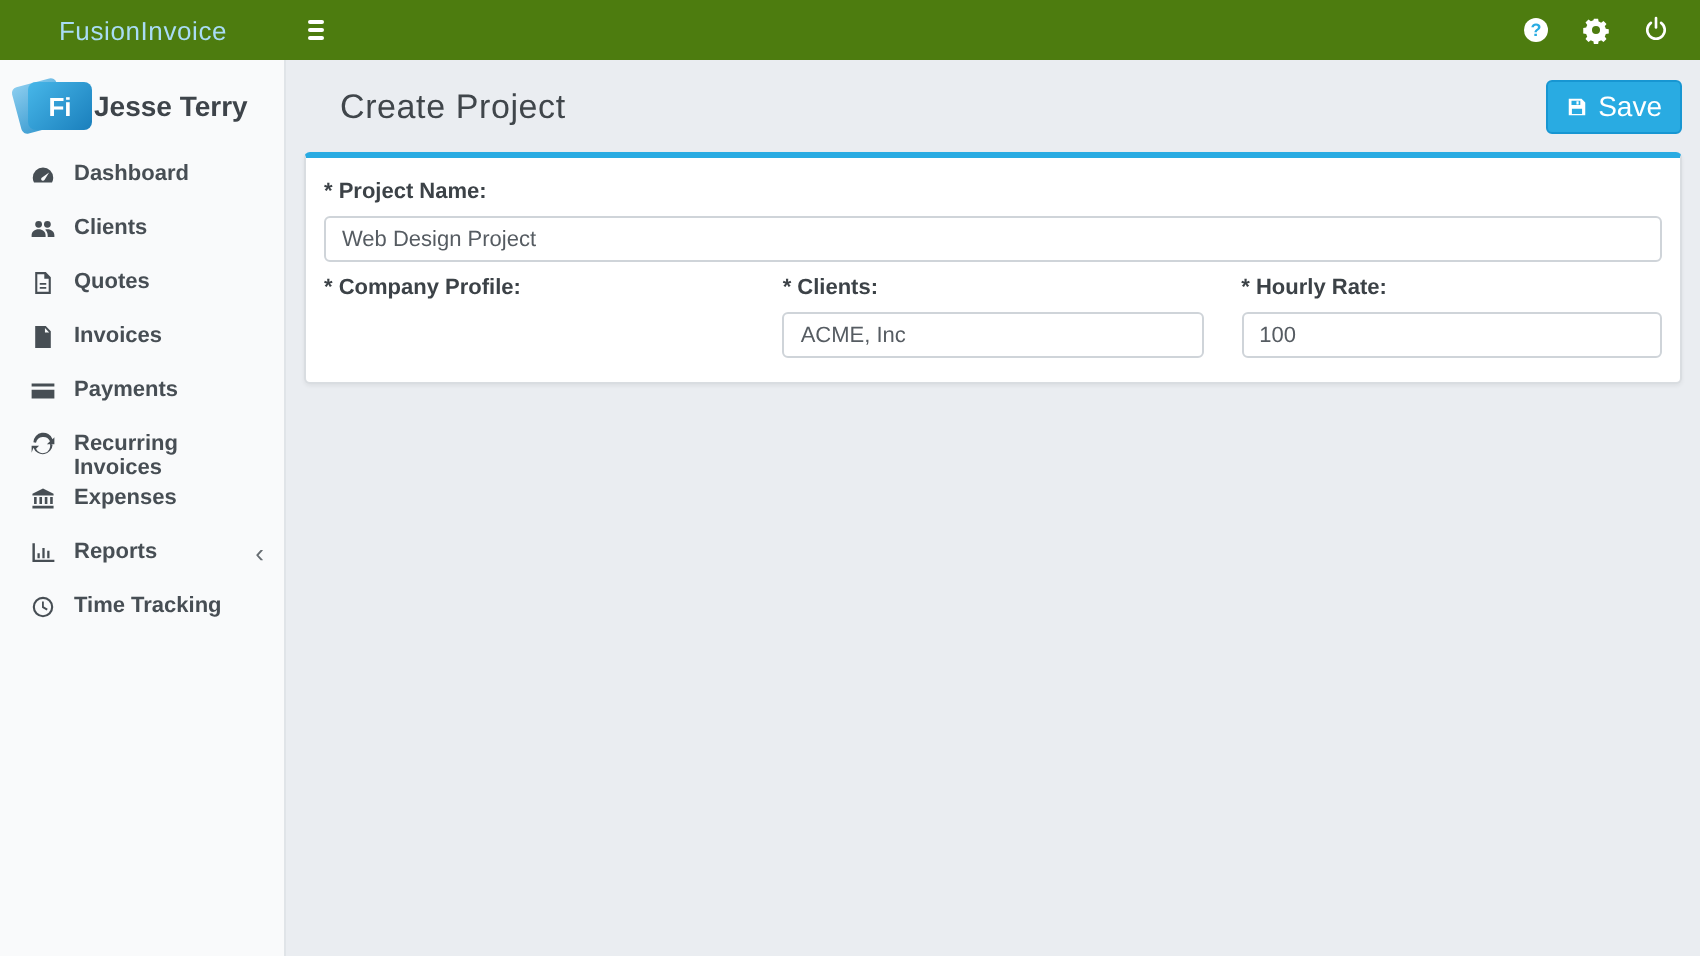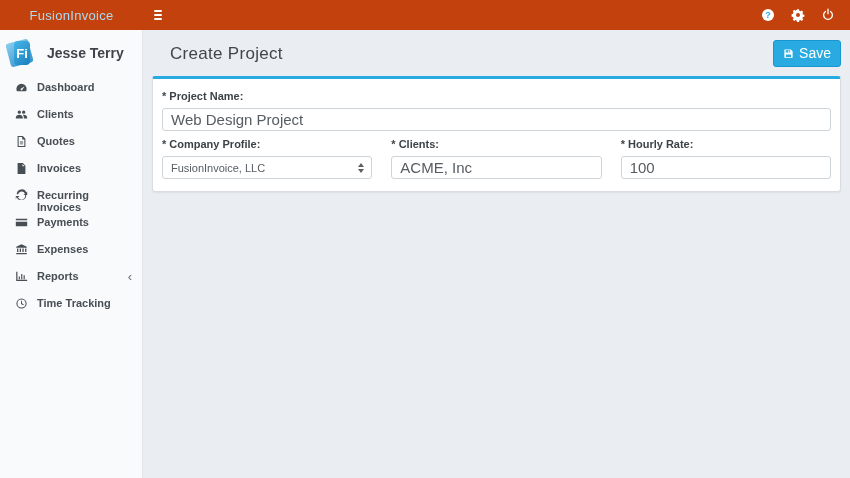--- a/index.html
+++ b/index.html
@@ -2,21 +2,21 @@
 <html><head>
 <meta charset="utf-8">
 <style>
   * { margin:0; padding:0; box-sizing:border-box; }
   html,body { width:850px; height:478px; overflow:hidden; }
   body { font-family:"Liberation Sans", sans-serif; background:#EAEDF1; }
   .app { position:relative; width:850px; height:478px; }
 
   
   .topbar { position:absolute; top:0; left:0; right:0; height:30px;
-            background:#c2410c; display:flex; align-items:center; z-index:5; }
+            background:#4d7c0f; display:flex; align-items:center; z-index:5; }
   .brand { width:143px; text-align:center; color:#A9DCF5; font-size:13px;
            letter-spacing:.3px; cursor:pointer; }
   .hamburger { margin-left:9px; width:12px; display:flex; flex-direction:column;
                gap:2px; cursor:pointer; padding:4px 2px; }
   .hamburger span { display:block; height:2px; background:#fff; border-radius:1px; }
   .topbar-right { margin-left:auto; display:flex; align-items:center;
                   gap:16px; padding-right:15px; }
   .tb-icon { width:14px; height:14px; display:flex; align-items:center;
              justify-content:center; cursor:pointer; }
   .help-circle { width:12px; height:12px; background:#fff; border-radius:50%;
@@ -24,21 +24,21 @@
                  text-align:center; }
 
   
   .sidebar { position:absolute; top:30px; left:0; bottom:0; width:143px;
              background:#F9FAFB; border-right:1px solid #E0E4E8; }
   .profile { display:flex; align-items:center; gap:9px; padding:8px 8px 13px 8px; }
   .logo { position:relative; width:30px; height:30px; flex-shrink:0; }
   .logo-back { position:absolute; left:0px; top:3px; width:23px; height:24px;
                background:linear-gradient(160deg,#8BCDEF,#2F94CC);
                border-radius:3px; transform:rotate(-15deg); }
-  .logo-front { position:absolute; left:6px; top:3px; width:16px; height:24px;
+  .logo-front { position:absolute; left:6px; top:3px; width:32px; height:24px;
                 background:linear-gradient(135deg,#47B7E9,#1A7FBC);
                 border-radius:4px; display:flex; align-items:center;
                 justify-content:center; color:#fff; font-weight:bold;
                 font-size:13px; }
   .user-name { font-size:14px; font-weight:bold; color:#3E444A; }
   .menu { list-style:none; }
   .menu-item { height:27px; display:flex; align-items:flex-start; gap:9px;
                padding:0 10px 0 15px; cursor:pointer; font-size:11px;
                font-weight:bold; color:#474E54; }
   .menu-item svg { flex-shrink:0; }
@@ -56,21 +56,21 @@
               background:#29ABE2; border:1px solid #1796D2; border-radius:3px;
               color:#fff; font-size:14px; padding:4px 9px 5px; cursor:pointer;
               font-family:inherit; }
 
   .panel { margin:0 9px; background:#fff; border:1px solid #D9DDE1;
            border-top:3px solid #29ABE2; border-radius:3px;
            box-shadow:0 1px 2px rgba(0,0,0,.06); padding:8px 9px 12px; }
   .field-label { font-size:11px; font-weight:bold; color:#3C4247;
                  margin:3px 0 6px; }
   .text-input { width:100%; height:23px; border:1px solid #CFD4D9;
-                border-radius:3px; padding:0 8px; font-size:15px;
+                border-radius:3px; padding:0 8px; font-size:11px;
                 color:#565C62; font-family:inherit; background:#fff; outline:none; }
   .form-row-3 { display:grid; grid-template-columns:1fr 1fr 1fr;
                 column-gap:19px; margin-top:4px; }
   .select-box { height:23px; border:1px solid #CFD4D9; border-radius:3px;
                 display:flex; align-items:center; justify-content:space-between;
                 padding:0 7px 0 8px; font-size:11px; color:#565C62;
                 background:#fff; cursor:pointer; }
   .sel-arrows { display:flex; flex-direction:column; gap:2px; }
   .sel-arrows i { display:block; width:0; height:0;
                   border-left:3.5px solid transparent;
@@ -137,29 +137,29 @@
         <span>Quotes</span>
       </li>
       <li class="menu-item">
         <svg width="13" height="13" viewBox="0 0 16 16">
             <path fill="#474E54" fill-rule="evenodd" d="M3.2 1.3h6.5l3.1 3.2v10.2H3.2zm6 1.2v2.7h2.6z"></path>
           </svg>
         <span>Invoices</span>
       </li>
       <li class="menu-item">
         <svg width="13" height="13" viewBox="0 0 16 16">
+            <path fill="#474E54" fill-rule="evenodd" d="M1 3.4h14v9.2H1zm0 1.8h14v2H1z"></path>
+          </svg>
+        <span>Payments</span>
+      </li>
+      <li class="menu-item">
+        <svg width="13" height="13" viewBox="0 0 16 16">
             <path fill="#474E54" d="M13.9 4.4A6.1 6.1 0 0 0 2.1 6.3l1.6.35A4.55 4.55 0 0 1 12.3 5.7l-1.9 1.8H15V3.2zM2.1 9.7a6.1 6.1 0 0 0 11.8-1.9l-1.6-.35A4.55 4.55 0 0 1 3.7 10.3l1.9-1.8H1v4.3z"></path>
           </svg>
         <span>Recurring Invoices</span>
-      </li>
-      <li class="menu-item">
-        <svg width="13" height="13" viewBox="0 0 16 16">
-            <path fill="#474E54" fill-rule="evenodd" d="M1 3.4h14v9.2H1zm0 1.8h14v2H1z"></path>
-          </svg>
-        <span>Payments</span>
       </li>
       <li class="menu-item">
         <svg width="13" height="13" viewBox="0 0 16 16">
             <path fill="#474E54" d="M8 1.6 1.5 4.7v1.1h13V4.7zM2.5 6.8h1.6v4.3H2.5zm3.3 0h1.6v4.3H5.8zm3.3 0h1.6v4.3H9.1zm3.3 0H14v4.3h-1.6zM1.5 12.2h13v1.7h-13z"></path>
           </svg>
         <span>Expenses</span>
       </li>
       <li class="menu-item">
         <svg width="13" height="13" viewBox="0 0 16 16">
             <path fill="#474E54" d="M1.5 2v11.6H15v-1.5H3V2zM4.6 8.1H6v3.2H4.6zm3-3.2H9v6.4H7.6zm3 1.7H12v4.7h-1.4z"></path>
@@ -188,27 +188,20 @@
     </div>
 
     <div class="panel">
       <div>
         <div class="field-label">* Project Name:</div>
         <input class="text-input" type="text" value="Web Design Project" style="">
       </div>
       <div class="form-row-3">
         <div>
           <div class="field-label">* Company Profile:</div>
-          <div class="select-box">
-            <span>FusionInvoice, LLC</span>
-            <span class="sel-arrows">
-                <i class="arrow-up"></i>
-                <i class="arrow-down"></i>
-              </span>
-          </div>
         </div>
         <div>
           <div class="field-label">* Clients:</div>
           <input class="text-input" type="text" value="ACME, Inc" style="">
         </div>
         <div>
           <div class="field-label">* Hourly Rate:</div>
           <input class="text-input" type="text" value="100" style="">
         </div>
       </div>

